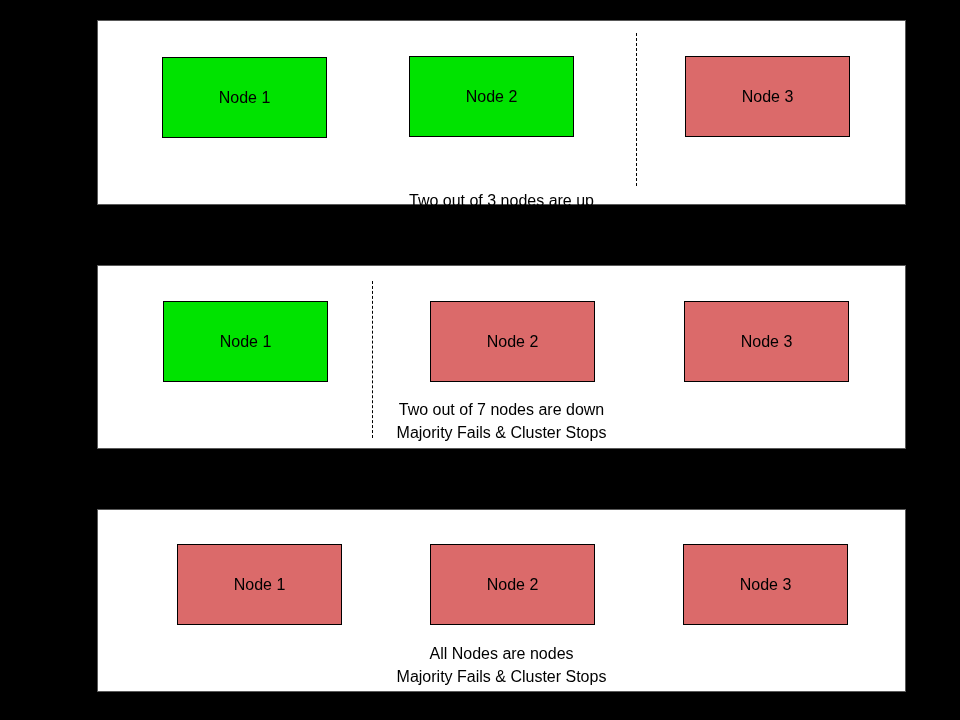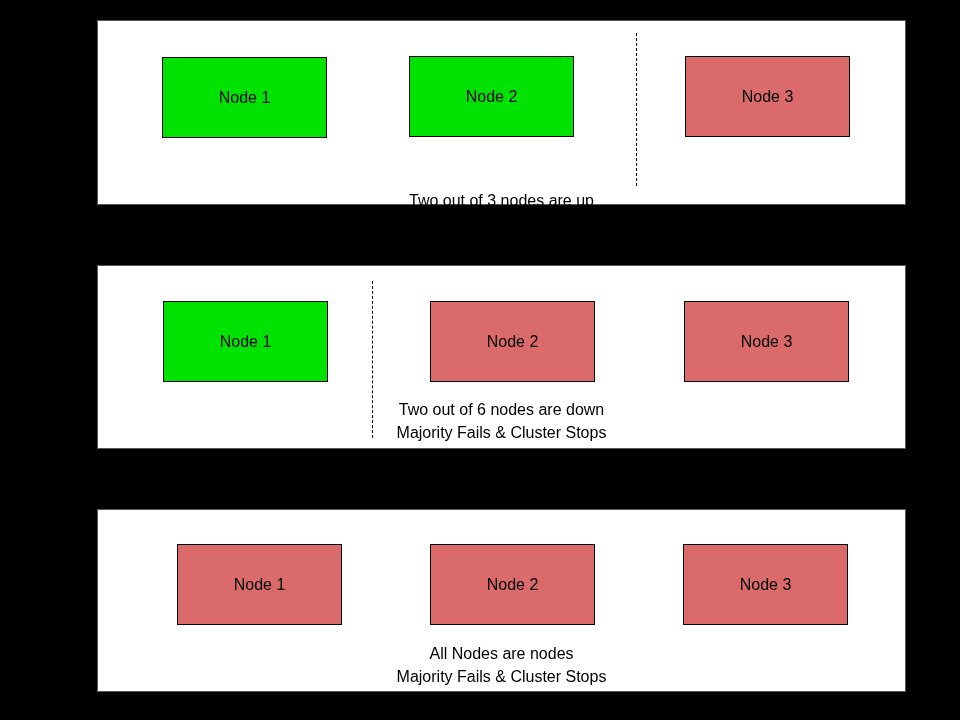--- a/index.html
+++ b/index.html
@@ -101,21 +101,21 @@
       <span>Node 1</span>
     </div>
     <div class="node n2" data-status="down">
       <span>Node 2</span>
     </div>
     <div class="node n3" data-status="down">
       <span>Node 3</span>
     </div>
     <div class="divider"></div>
     <div class="caption">
-      <div>Two out of 6 nodes are down</div>
+      <div>Two out of 7 nodes are down</div>
       <div>Majority Fails &amp; Cluster Stops</div>
     </div>
   </section>
 
   <section class="panel panel3">
     <div class="node n1" data-status="down">
       <span>Node 1</span>
     </div>
     <div class="node n2" data-status="down">
       <span>Node 2</span>

